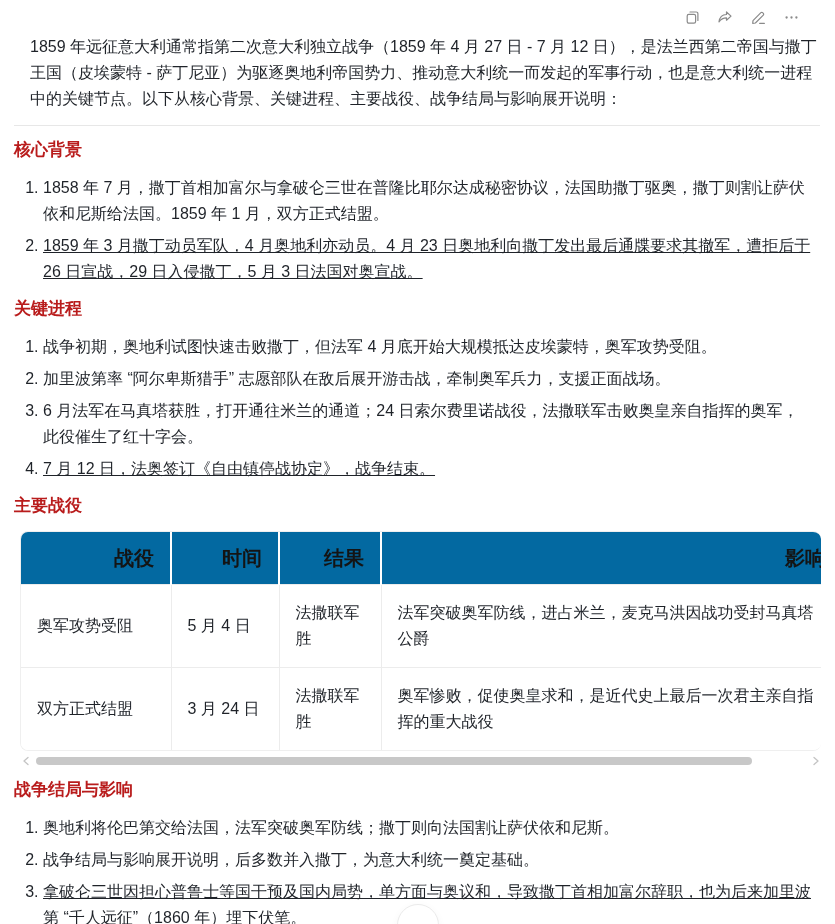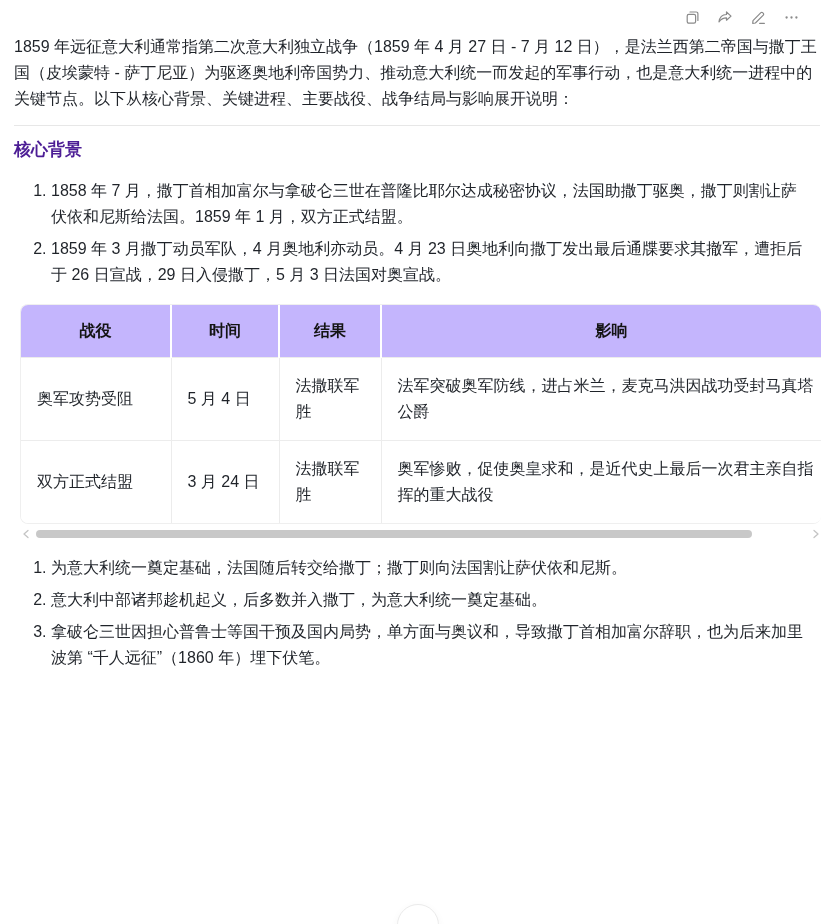--- a/index.html
+++ b/index.html
@@ -7,35 +7,35 @@
     position:relative; width:835px; height:924px; overflow:hidden;
     background:#ffffff; color:#1f2329;
     font-family:"Liberation Sans","DejaVu Sans",sans-serif;
     font-size:16px; line-height:26px;
   }
   .toolbar { display:flex; justify-content:flex-end; align-items:center; gap:17px; padding:9px 36px 0 0; height:16px; }
   .icon-btn { background:none; border:none; padding:0; margin:0; width:16px; height:16px; cursor:pointer; display:flex; align-items:center; justify-content:center; }
   .icon-btn svg { display:block; }
 
   .content { padding:0 15px 0 14px; }
-  .intro { margin:9px 0 0 0; }
+  .intro { margin:9px 0 0 16px; }
   .divider { border:none; border-top:1px solid #e7e7e7; margin:13px 0 0 0; }
 
-  h3.sec-heading { font-size:17px; line-height:24px; font-weight:700; color:#4c1d95; margin:12px 0 13px 0; }
-  ol.num-list { margin:16px; padding:0 0 0 21px; }
+  h3.sec-heading { font-size:17px; line-height:24px; font-weight:700; color:#b91c1c; margin:12px 0 13px 0; }
+  ol.num-list { margin:8px; padding:0 0 0 21px; }
   ol.num-list li { margin:0 0 6px 0; }
-  ol.num-list li:last-child { margin-bottom:0; }
+  ol.num-list li:last-child { margin-bottom:0;text-decoration:underline; }
 
   .table-clip { margin-left:6px; width:801px; overflow:hidden; border-radius:8px; border:1px solid #efefef; border-right:none; box-sizing:border-box; }
   table.battles { border-collapse:collapse; table-layout:fixed; width:820px; }
   table.battles col.c1 { width:150px; } table.battles col.c2 { width:108px; }
   table.battles col.c3 { width:102px; } table.battles col.c4 { width:460px; }
   table.battles th {
-    background:#c4b5fd; text-align:center; font-weight:700; color:#141414;
-    padding:13px 16px; border-right:2px solid #ffffff; font-size:16px; line-height:26px;
+    background:#0369a1; text-align:right; font-weight:700; color:#141414;
+    padding:13px 16px; border-right:2px solid #ffffff; font-size:20px; line-height:26px;
   }
   table.battles td {
     padding:15px 16px; vertical-align:middle; border-top:1px solid #ececec; border-right:1px solid #ececec;
     font-size:16px; line-height:26px; color:#1f2329; background:#ffffff;
   }
   table.battles th:last-child, table.battles td:last-child { border-right:none; }
 
   .hscroll { display:flex; align-items:center; margin:5px 0 0 8px; height:10px; }
   .hscroll .track { flex:1; height:8px; margin:0 6px; }
   .hscroll .thumb { width:93%; height:8px; background:#c8c8c8; border-radius:4px; }
@@ -95,22 +95,32 @@
     <hr class="divider">
 
     <section>
       <h3 class="sec-heading">核心背景</h3>
       <ol class="num-list">
         <li>1858 年 7 月，撒丁首相加富尔与拿破仑三世在普隆比耶尔达成秘密协议，法国助撒丁驱奥，撒丁则割让萨伏依和尼斯给法国。1859 年 1 月，双方正式结盟。</li>
         <li>1859 年 3 月撒丁动员军队，4 月奥地利亦动员。4 月 23 日奥地利向撒丁发出最后通牒要求其撤军，遭拒后于 26 日宣战，29 日入侵撒丁，5 月 3 日法国对奥宣战。</li>
       </ol>
     </section>
 
+    <section>
+      <h3 class="sec-heading">关键进程</h3>
+      <ol class="num-list">
+        <li>战争初期，奥地利试图快速击败撒丁，但法军 4 月底开始大规模抵达皮埃蒙特，奥军攻势受阻。</li>
+        <li>加里波第率 “阿尔卑斯猎手” 志愿部队在敌后展开游击战，牵制奥军兵力，支援正面战场。</li>
+        <li>6 月法军在马真塔获胜，打开通往米兰的通道；24 日索尔费里诺战役，法撒联军击败奥皇亲自指挥的奥军，此役催生了红十字会。</li>
+        <li>7 月 12 日，法奥签订《自由镇停战协定》，战争结束。</li>
+      </ol>
+    </section>
 
     <section>
+      <h3 class="sec-heading">主要战役</h3>
 
       <div class="table-clip">
         <table class="battles">
           <colgroup>
               <col class="c1">
               <col class="c2">
               <col class="c3">
               <col class="c4">
             </colgroup>
           <thead>
@@ -149,23 +159,24 @@
         </span>
         <span class="chev">
           <svg width="8" height="10" viewBox="0 0 8 10" fill="none" stroke="#c4c4c4" stroke-width="1.3" stroke-linecap="round" stroke-linejoin="round">
               <polyline points="2,1.5 6,5 2,8.5"></polyline>
             </svg>
         </span>
       </div>
     </section>
 
     <section>
+      <h3 class="sec-heading">战争结局与影响</h3>
       <ol class="num-list">
-        <li>为意大利统一奠定基础，法国随后转交给撒丁；撒丁则向法国割让萨伏依和尼斯。</li>
-        <li>意大利中部诸邦趁机起义，后多数并入撒丁，为意大利统一奠定基础。</li>
+        <li>奥地利将伦巴第交给法国，法军突破奥军防线；撒丁则向法国割让萨伏依和尼斯。</li>
+        <li>战争结局与影响展开说明，后多数并入撒丁，为意大利统一奠定基础。</li>
         <li>拿破仑三世因担心普鲁士等国干预及国内局势，单方面与奥议和，导致撒丁首相加富尔辞职，也为后来加里波第 “千人远征”（1860 年）埋下伏笔。</li>
       </ol>
     </section>
 
   </div>
 
   <button class="scroll-fab" title=""></button>
 
 </div>
 

